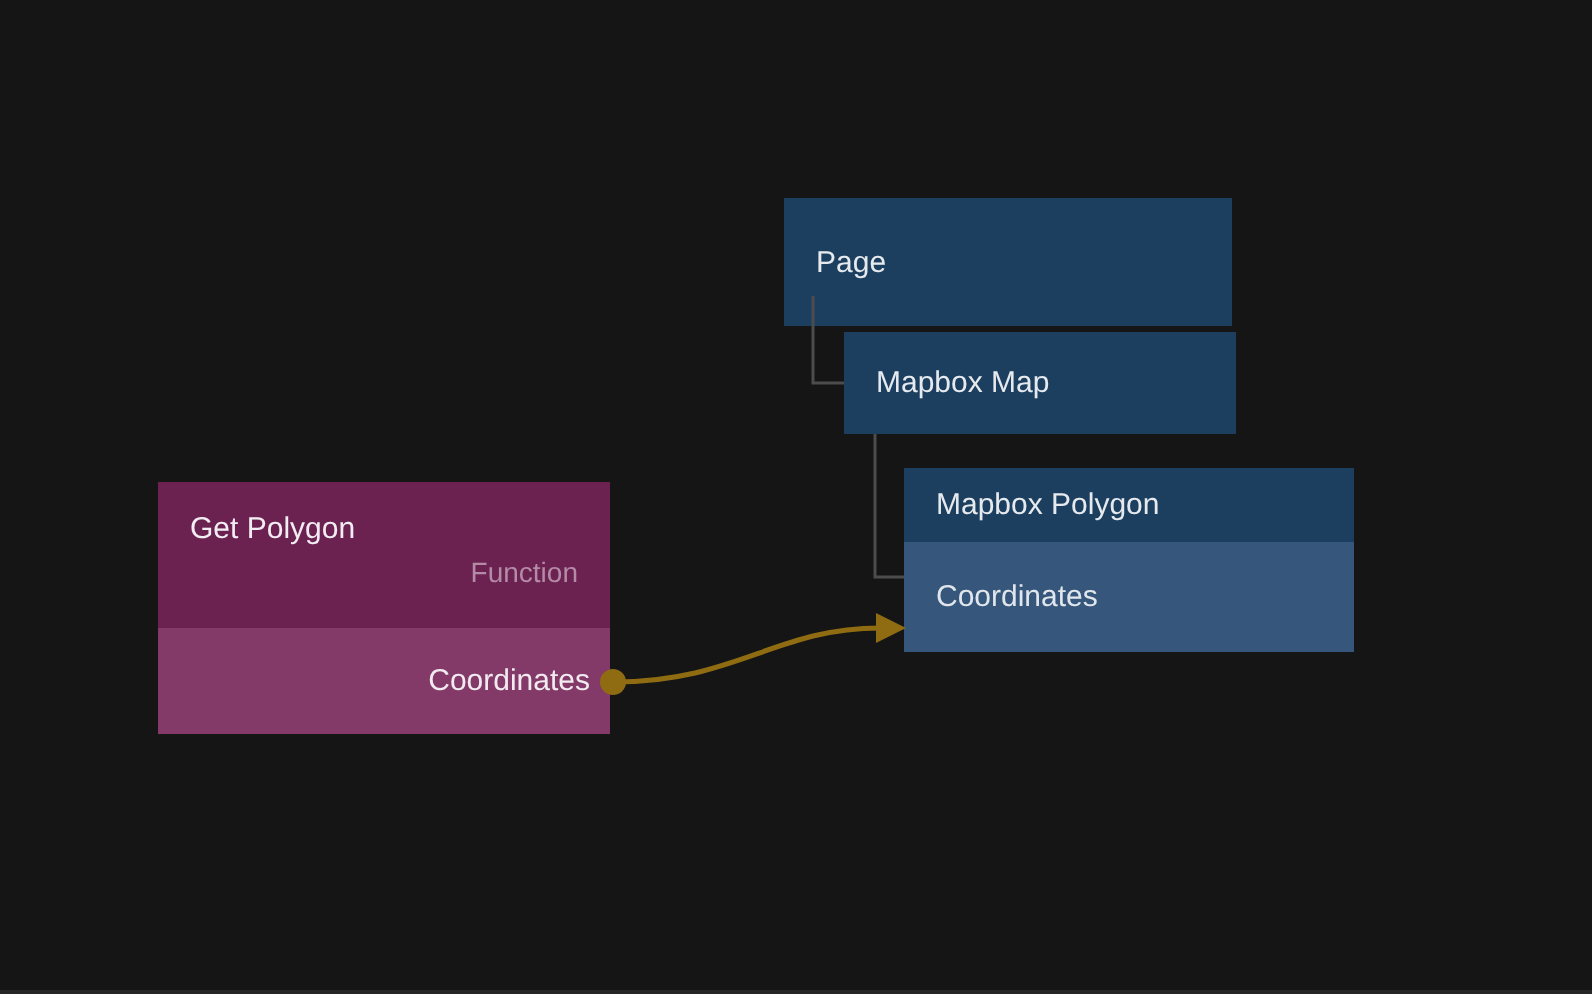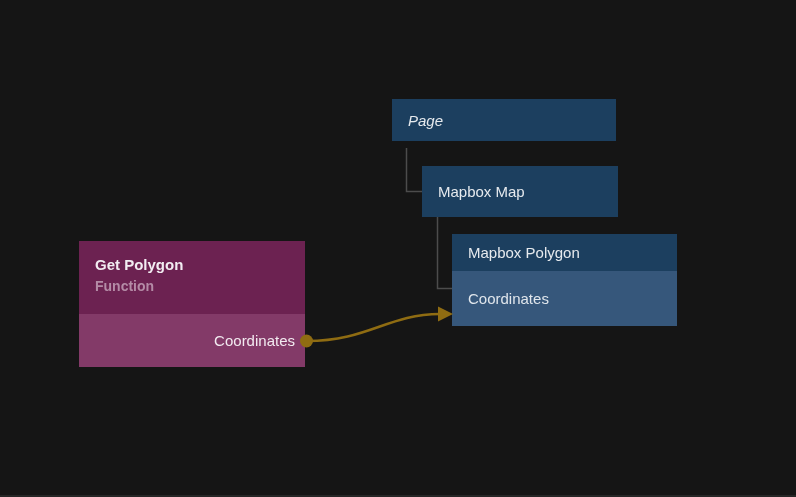--- a/index.html
+++ b/index.html
@@ -34,24 +34,23 @@
     font-size: 15px;
     display: flex; align-items: center;
     padding: 0 16px;
     box-sizing: border-box;
   }
   
   .fheader {
     background: #6c2251;
     box-sizing: border-box;
     padding: 13px 16px 16px 16px;
-    font-weight: bold;
   }
   .ftitle { color: #f2edf2; font-size: 15px; line-height: 22px; }
-  .fsub   { color: #b48ba6; font-size: 14px; line-height: 20px; }
+  .fsub   { color: #b48ba6; font-size: 14px; line-height: 20px; text-align: right; }
   .frow {
     background: #833a68;
     color: #f2eaf0;
     font-size: 15px;
     display: flex; align-items: center; justify-content: flex-end;
     padding: 0 10px 0 16px;
     box-sizing: border-box;
   }
   .bottom-edge {
     position: absolute; left: 0; bottom: 0;
@@ -61,21 +60,21 @@
   }
 </style>
 </head>
 <body>
 
 <div class="canvas">
 
   <div class="bottom-edge"></div>
 
   <div class="node" style="left:392px; top:99px; width:224px;">
-    <div class="vheader" style="height:42px;font-style:italic;">
+    <div class="vheader" style="height:64px;">
       <span>Page</span>
     </div>
   </div>
 
   <div class="node" style="left:422px; top:166px; width:196px;">
     <div class="vheader" style="height:51px;">
       <span>Mapbox Map</span>
     </div>
   </div>
 

